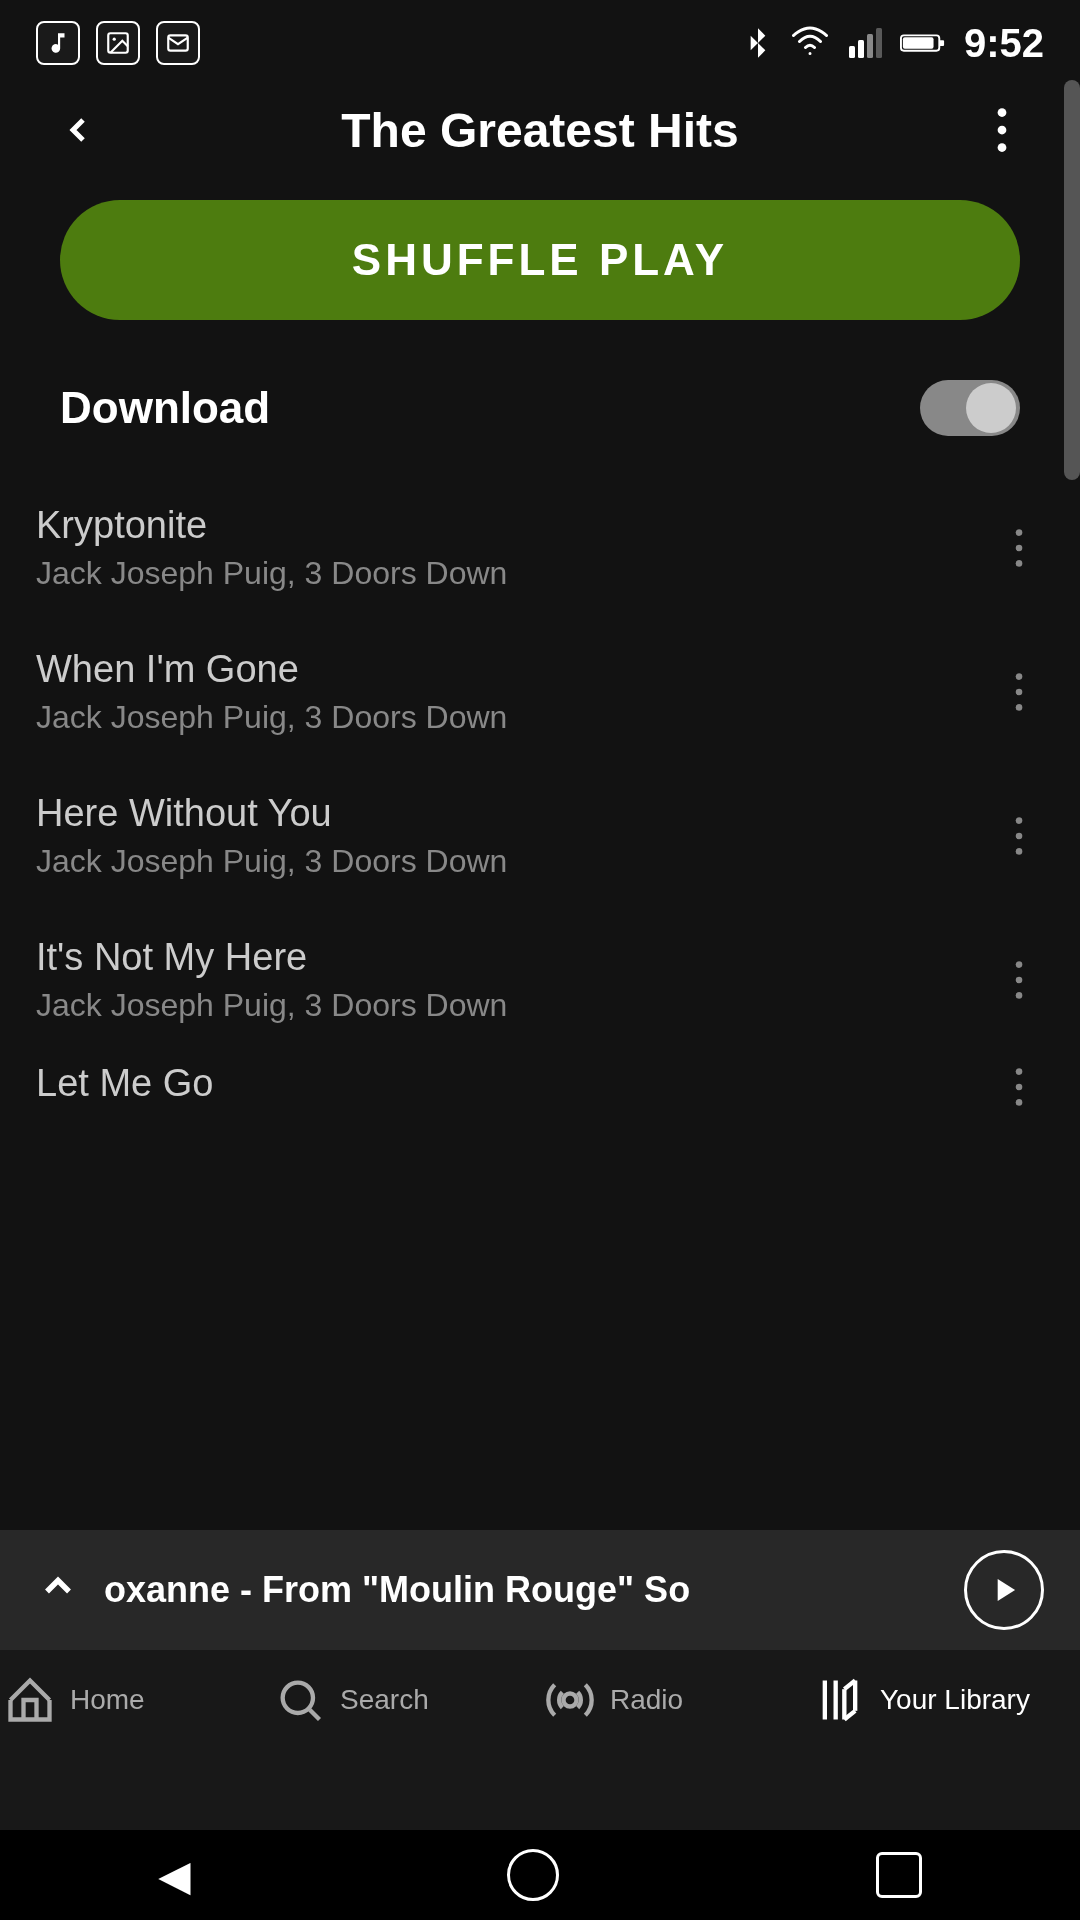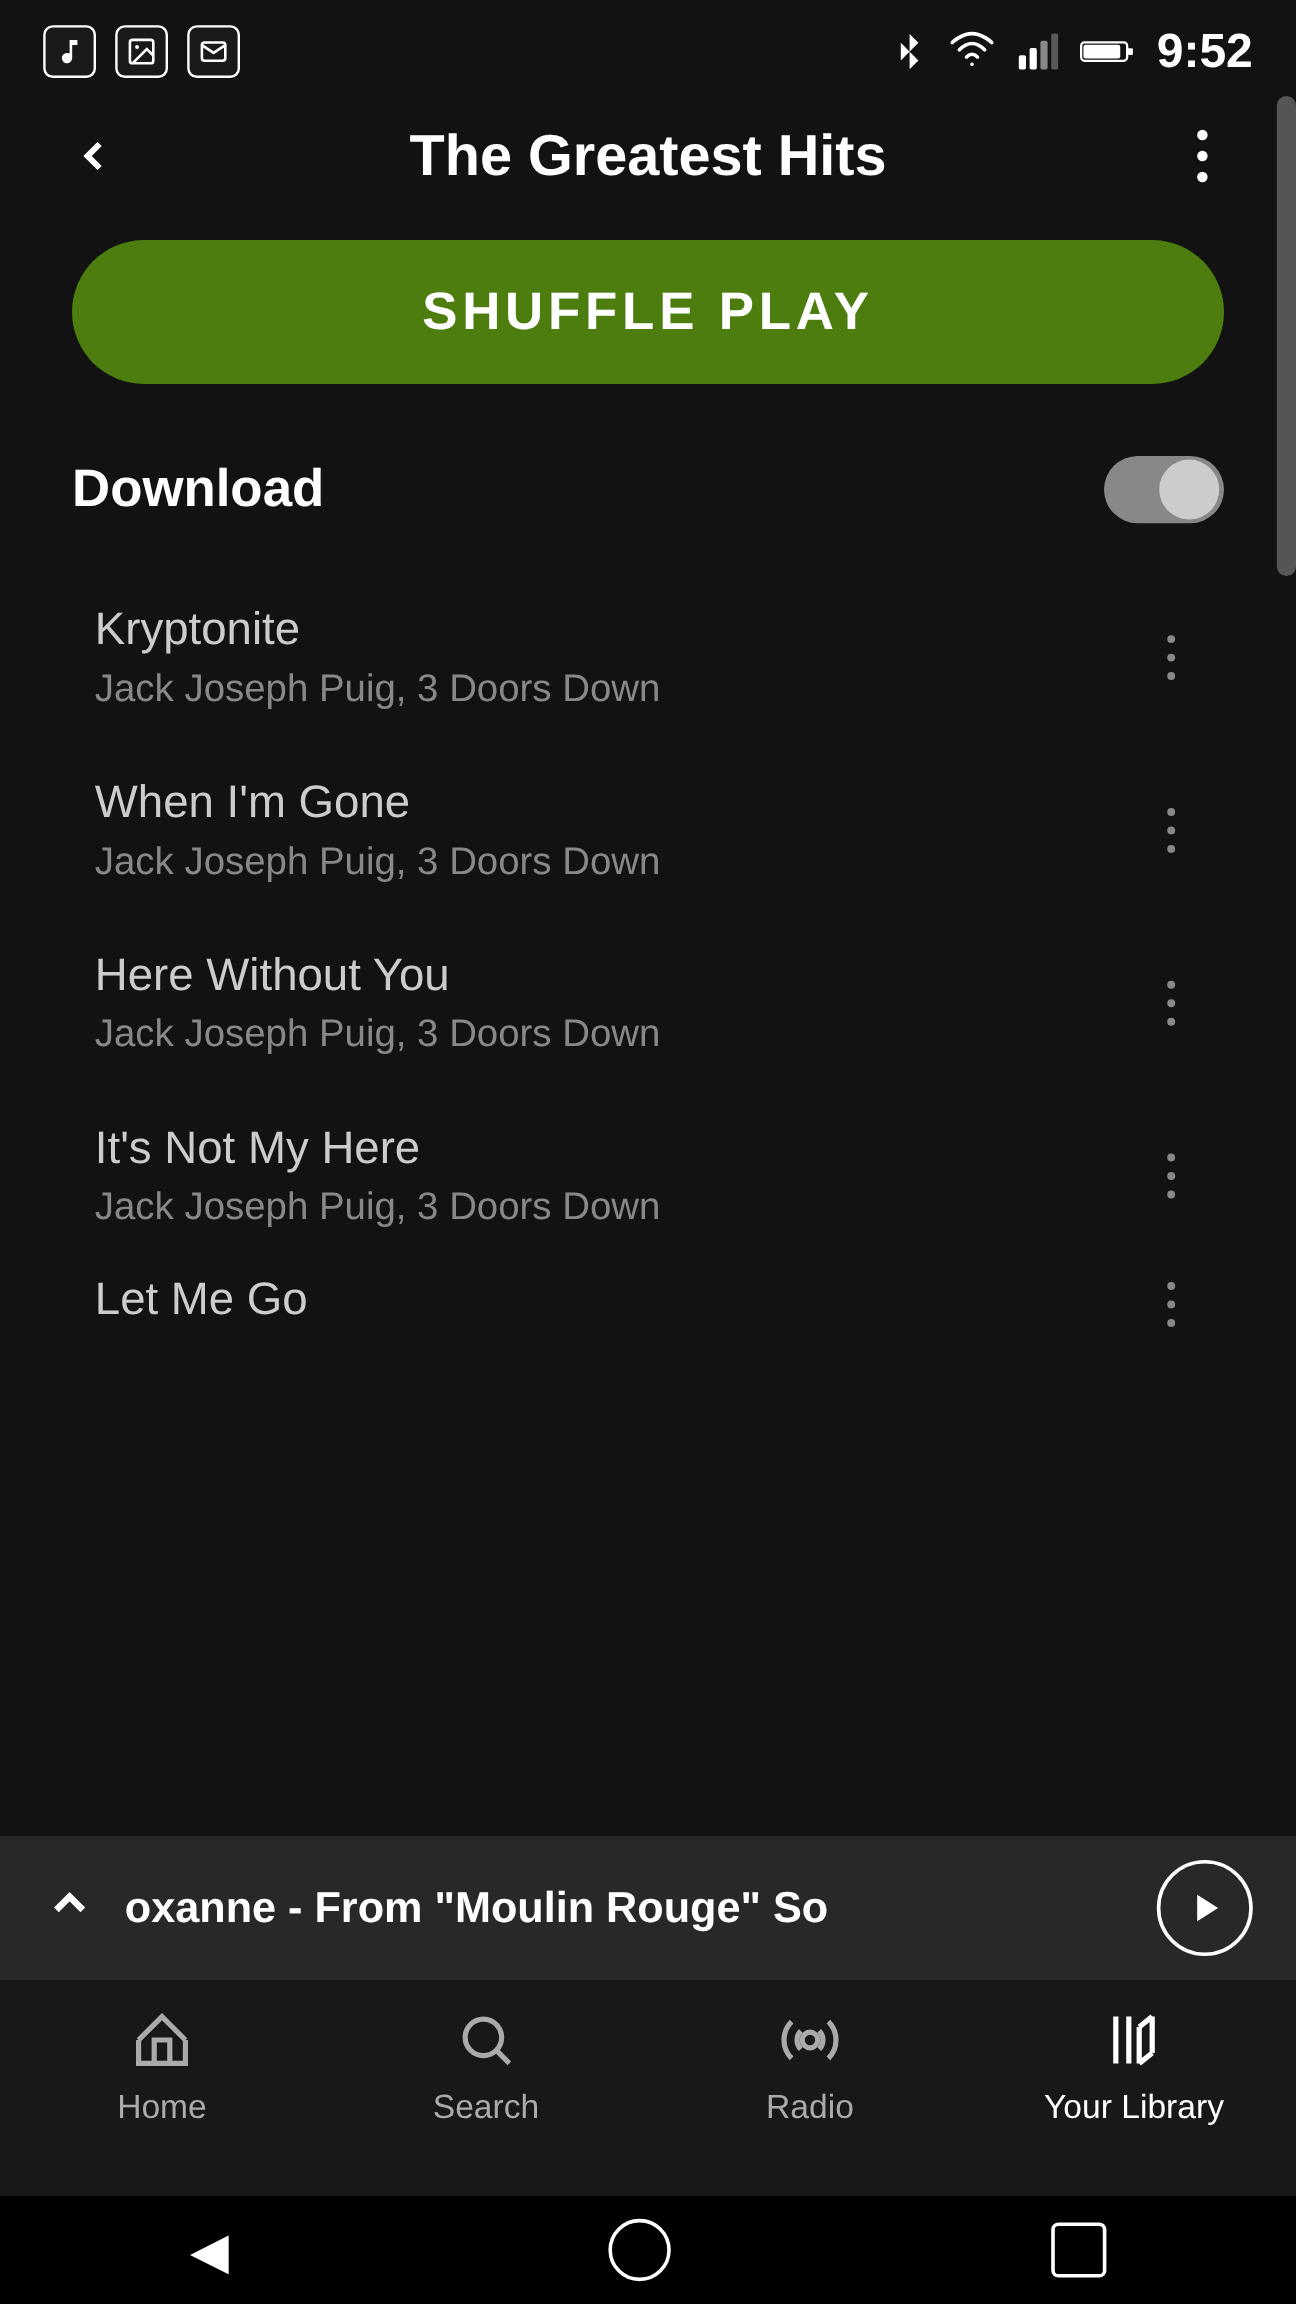--- a/index.html
+++ b/index.html
@@ -128,21 +128,21 @@
       height: 50px;
       background: #ccc;
       border-radius: 50%;
       position: absolute;
       top: 3px;
       right: 4px;
     }
 
     
     .song-list {
-      padding: 0 79px;
+      padding: 0 36px;
     }
     .song-item {
       display: flex;
       justify-content: space-between;
       align-items: center;
       padding: 28px 0;
       border-bottom: none;
     }
     .song-info {
       flex: 1;
@@ -243,21 +243,21 @@
       height: 200px;
       background: #181818;
       display: flex;
       align-items: flex-start;
       padding-top: 20px;
       z-index: 12;
     }
     .nav-item {
       flex: 1;
       display: flex;
-      flex-direction: column;
+      flex-direction: row;
       align-items: center;
       gap: 10px;
       cursor: pointer;
     }
     .nav-icon {
       width: 60px;
       height: 60px;
       display: flex;
       align-items: center;
       justify-content: center;

